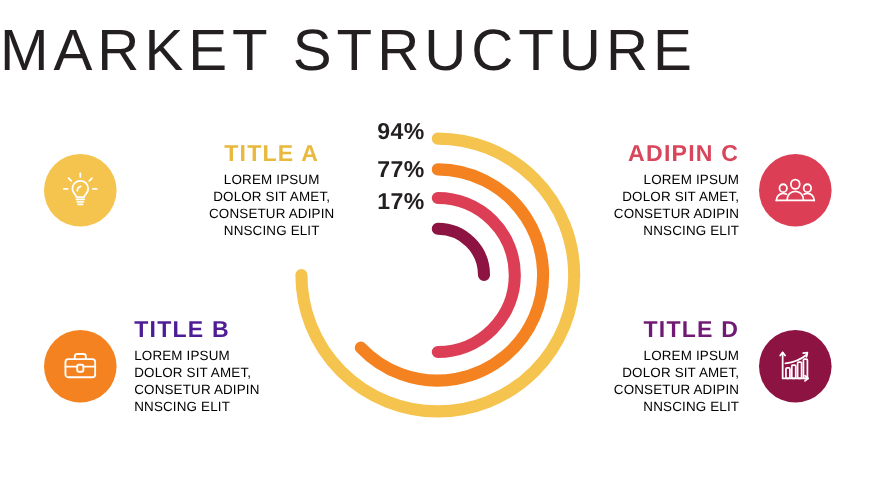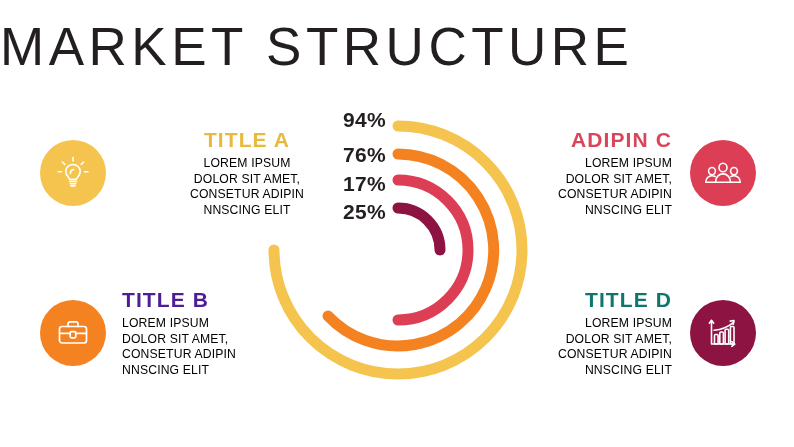--- a/index.html
+++ b/index.html
@@ -125,23 +125,22 @@
 
       <path d="M 150 59 A 96 96 0 1 1 80 221" fill="none" stroke="#F58220" stroke-width="11" stroke-linecap="round"></path>
 
       <path d="M 150 85 A 70 70 0 1 1 150 225" fill="none" stroke="#DC3F55" stroke-width="11" stroke-linecap="round"></path>
 
       <path d="M 150 113 A 42 42 0 0 1 192 155" fill="none" stroke="#8C1342" stroke-width="11" stroke-linecap="round"></path>
     </svg>
   </div>
 
   <div class="pct-label pct-0">94%</div>
-  <div class="pct-label pct-1">76%</div>
+  <div class="pct-label pct-1">77%</div>
   <div class="pct-label pct-2">17%</div>
-  <div class="pct-label pct-3">25%</div>
 
   <div class="icon-circle icon-a" style="background:#F5C44E;">
     <svg width="38" height="38" viewBox="0 0 38 38">
       <g fill="none" stroke="#FFFFFF" stroke-width="1.6" stroke-linecap="round" stroke-linejoin="round">
         <path d="M19 10.5c-4.1 0-7.2 3.1-7.2 7 0 2.6 1.3 4.2 2.5 5.5.7.8 1.1 1.5 1.2 2.3h7c.1-.8.5-1.5 1.2-2.3 1.2-1.3 2.5-2.9 2.5-5.5 0-3.9-3.1-7-7.2-7z"></path>
         <path d="M15.5 27.2h7"></path>
         <path d="M16.2 29.6h5.6"></path>
         <path d="M17 31.9h4"></path>
         <path d="M16.3 19.5c0-2.1 1.3-3.6 3.2-4"></path>
         <path d="M19 3.6v3.4"></path>
@@ -215,20 +214,20 @@
         <rect x="15.8" y="18" width="3.6" height="12" rx="1"></rect>
         <rect x="21.1" y="15.3" width="3.6" height="14.7" rx="1"></rect>
         <rect x="26.4" y="12.5" width="3.6" height="17.5" rx="1"></rect>
 
         <path d="M10 16.3c4.5-.4 12.6-2.3 19.6-8"></path>
         <path d="M26.2 7.1l3.8-.6-.8 3.9"></path>
       </g>
     </svg>
   </div>
   <div class="block block-right block-d">
-    <div class="block-title" style="color:#0f766e;">TITLE D</div>
+    <div class="block-title" style="color:#701a75;">TITLE D</div>
     <div class="block-body">LOREM IPSUM
 DOLOR SIT AMET,
 CONSETUR ADIPIN
 NNSCING ELIT</div>
   </div>
 
 </div>
 
 </body></html>

